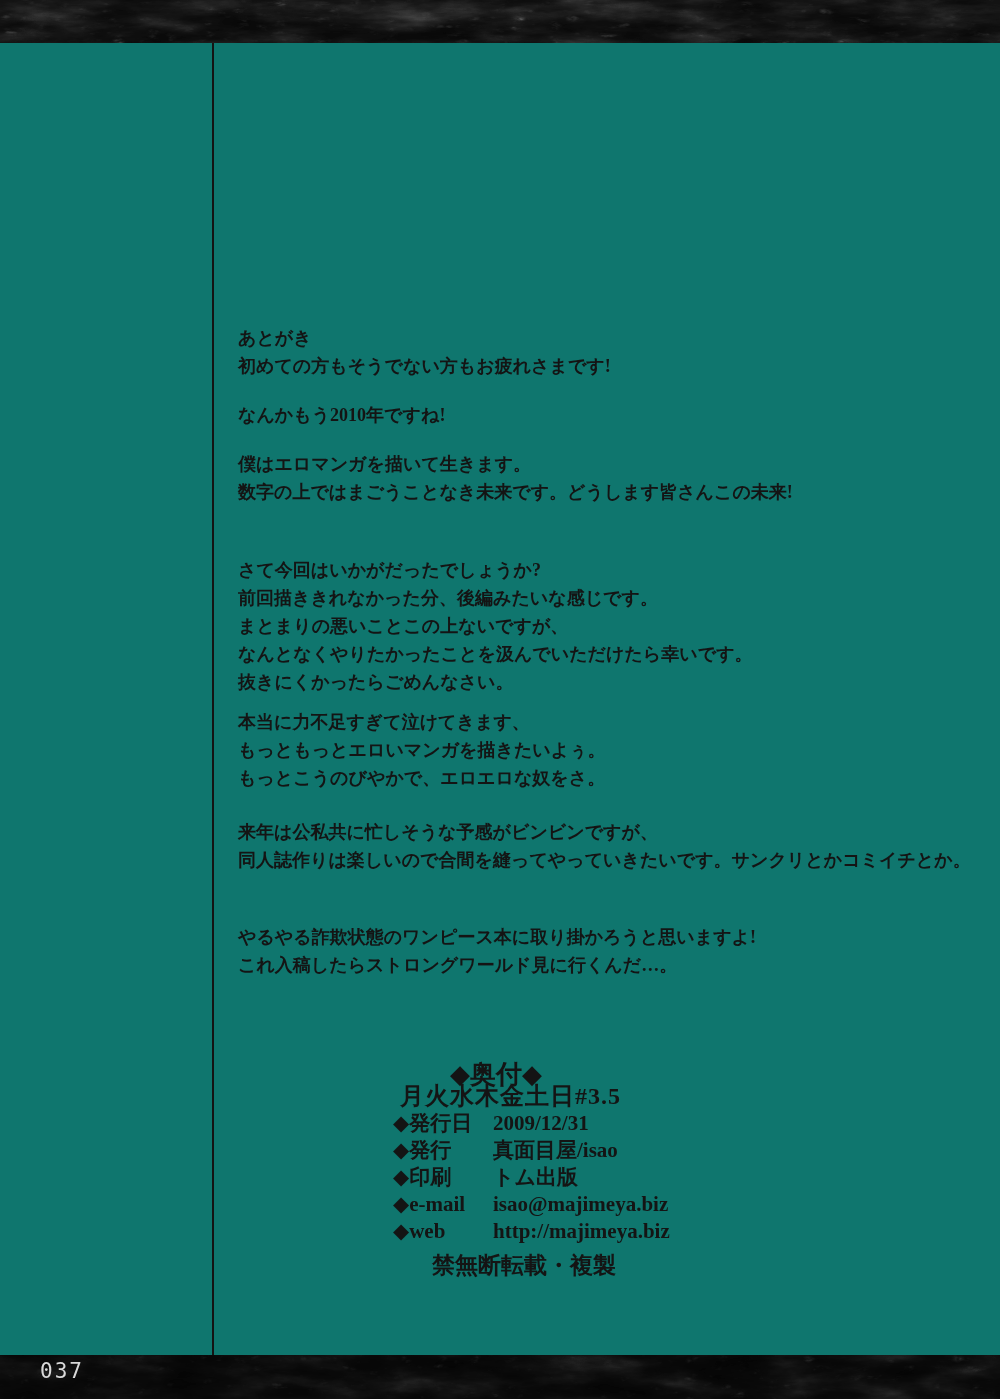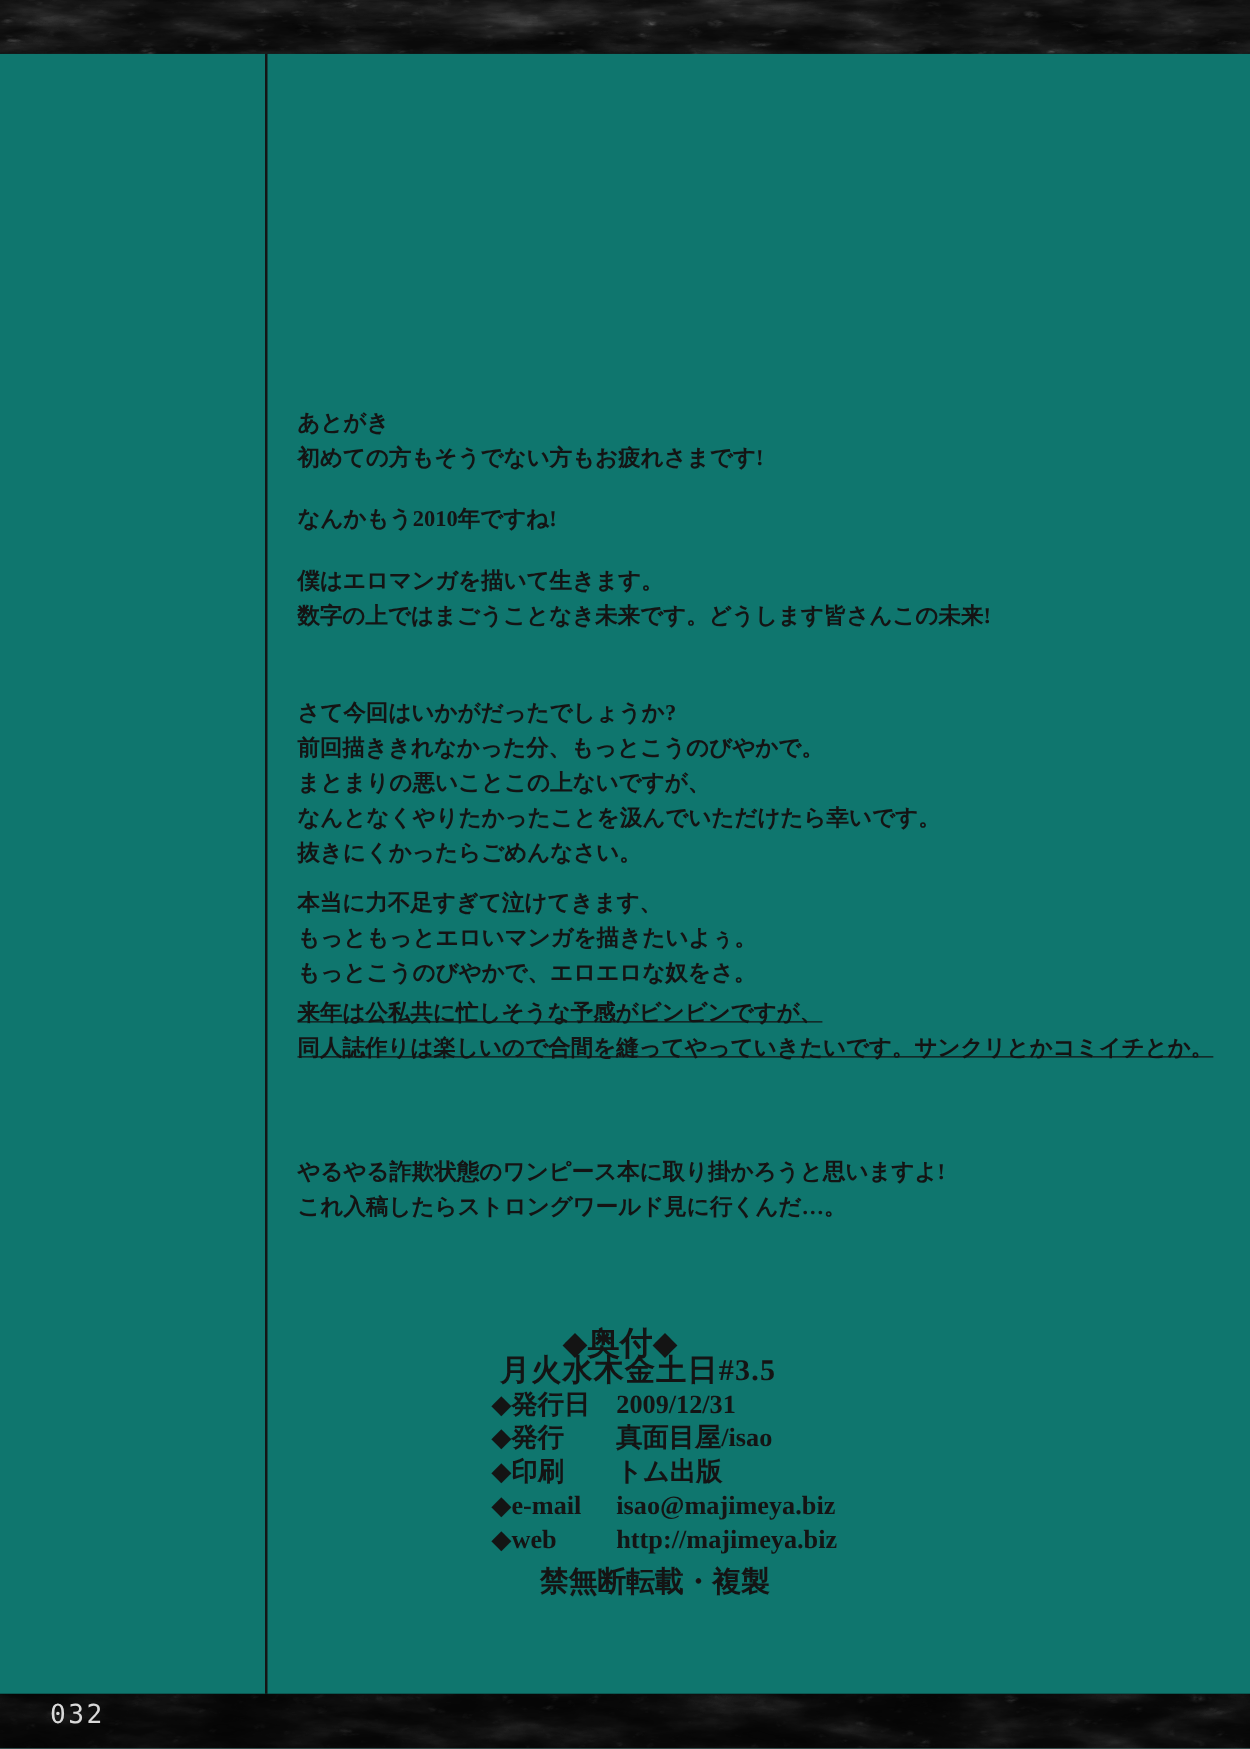--- a/index.html
+++ b/index.html
@@ -45,21 +45,21 @@
     font-weight: bold;
     line-height: 28px;
     white-space: nowrap;
     color: #141414;
   }
   .p1 { top: 324px; }
   .p2 { top: 401px; }
   .p3 { top: 450px; }
   .p4 { top: 556px; }
   .p5 { top: 708px; }
-  .p6 { top: 796px; text-decoration: underline; }
+  .p6 { top: 818px; }
   .p7 { top: 923px; }
   
   .colophon-header {
     position: absolute;
     left: 450px;
     top: 1057px;
     font-size: 26px;
     font-weight: bold;
     white-space: nowrap;
   }
@@ -137,21 +137,21 @@
   </div>
   <div class="para p2">
     <div>なんかもう2010年ですね!</div>
   </div>
   <div class="para p3">
     <div>僕はエロマンガを描いて生きます。</div>
     <div>数字の上ではまごうことなき未来です。どうします皆さんこの未来!</div>
   </div>
   <div class="para p4">
     <div>さて今回はいかがだったでしょうか?</div>
-    <div>前回描ききれなかった分、もっとこうのびやかで。</div>
+    <div>前回描ききれなかった分、後編みたいな感じです。</div>
     <div>まとまりの悪いことこの上ないですが、</div>
     <div>なんとなくやりたかったことを汲んでいただけたら幸いです。</div>
     <div>抜きにくかったらごめんなさい。</div>
   </div>
   <div class="para p5">
     <div>本当に力不足すぎて泣けてきます、</div>
     <div>もっともっとエロいマンガを描きたいよぅ。</div>
     <div>もっとこうのびやかで、エロエロな奴をさ。</div>
   </div>
   <div class="para p6">
@@ -213,15 +213,15 @@
               <feMergeNode in="layer1"></feMergeNode>
               <feMergeNode in="layer2"></feMergeNode>
             </feMerge>
         </filter>
       </defs>
       <rect width="1000" height="44" fill="#060606"></rect>
       <rect width="1000" height="44" filter="url(#rockBottom)" opacity="0.7"></rect>
     </svg>
   </div>
 
-  <div class="page-number">032</div>
+  <div class="page-number">037</div>
 
 </div>
 
 </body></html>

